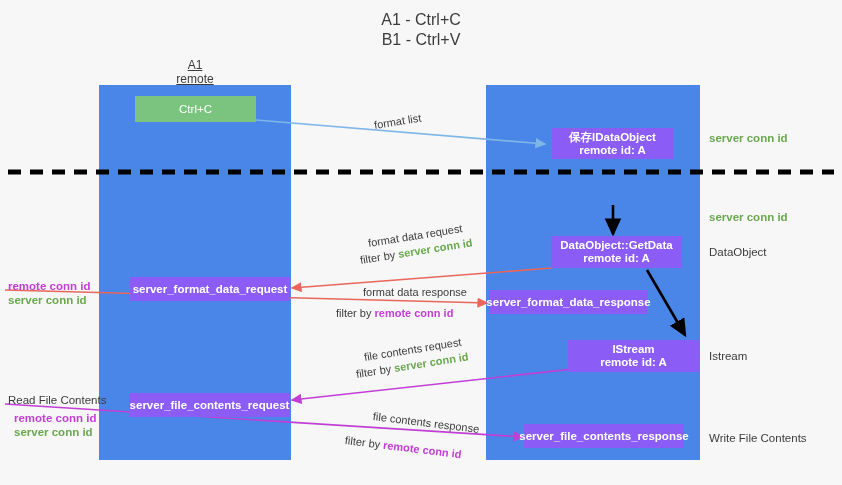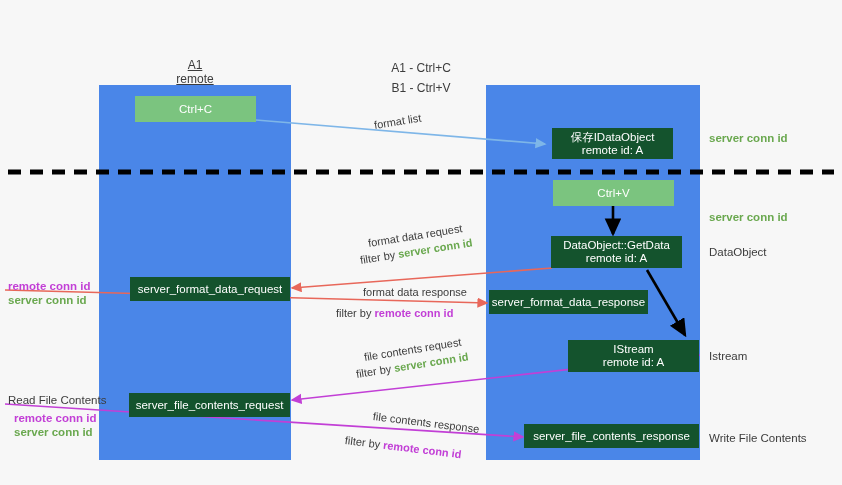--- a/index.html
+++ b/index.html
@@ -10,41 +10,41 @@
     overflow:hidden;
   }
   #stage{position:relative;width:842px;height:485px;}
 
   .abs{position:absolute;}
 
   
   .title{
     left:0;top:10px;width:842px;
     text-align:center;
-    font-size:12px;color:#3c3c3c;line-height:20px;margin-top:48px;
+    font-size:16px;color:#3c3c3c;line-height:20px;
   }
 
   
   .lane-head{
     text-align:center;font-size:12px;color:#3c3c3c;line-height:14px;
   }
 
   
   .lane{background:#4a86e8;}
 
   
   .box{
     box-sizing:border-box;
     display:flex;flex-direction:column;
     align-items:center;justify-content:center;
     color:#ffffff;font-size:11.5px;line-height:13px;
     text-align:center;
   }
   .box.green{background:#7bc47f;}
-  .box.orange{background:#14532d;}
+  .box.orange{background:#8b5cf6;font-weight:bold;}
   .box .l2{font-size:11.5px;}
 
   
   .side{font-size:11.5px;line-height:14px;}
   .green-t{color:#6aa84f;font-weight:bold;}
   .magenta-t{color:#c23fd6;font-weight:bold;}
   .dark-t{color:#3c3c3c;}
 
   
   .edge-label{
@@ -109,23 +109,20 @@
 
   <div class="abs box green" style="left:135px;top:96px;width:121px;height:26px;">
     <div>Ctrl+C</div>
   </div>
 
   <div class="abs box orange" style="left:552px;top:128px;width:121px;height:31px;">
     <div>保存IDataObject</div>
     <div class="l2">remote id: A</div>
   </div>
 
-  <div class="abs box green" style="left:553px;top:180px;width:121px;height:26px;">
-    <div>Ctrl+V</div>
-  </div>
 
   <div class="abs box orange" style="left:551px;top:236px;width:131px;height:32px;">
     <div>DataObject::GetData</div>
     <div class="l2">remote id: A</div>
   </div>
 
   <div class="abs box orange" style="left:568px;top:340px;width:131px;height:32px;">
     <div>IStream</div>
     <div class="l2">remote id: A</div>
   </div>
@@ -135,21 +132,21 @@
   </div>
 
   <div class="abs box orange" style="left:489px;top:290px;width:159px;height:24px;">
     <div>server_format_data_response</div>
   </div>
 
   <div class="abs box orange" style="left:129px;top:393px;width:161px;height:24px;">
     <div>server_file_contents_request</div>
   </div>
 
-  <div class="abs box orange" style="left:524px;top:424px;width:175px;height:24px;">
+  <div class="abs box orange" style="left:524px;top:424px;width:160px;height:24px;">
     <div>server_file_contents_response</div>
   </div>
 
   <div class="abs side green-t" style="left:709px;top:131px;">server conn id</div>
   <div class="abs side green-t" style="left:709px;top:210px;">server conn id</div>
   <div class="abs side dark-t" style="left:709px;top:245px;">DataObject</div>
   <div class="abs side dark-t" style="left:709px;top:349px;">Istream</div>
   <div class="abs side dark-t" style="left:709px;top:431px;">Write File Contents</div>
 
   <div class="abs" style="left:8px;top:279px;">

